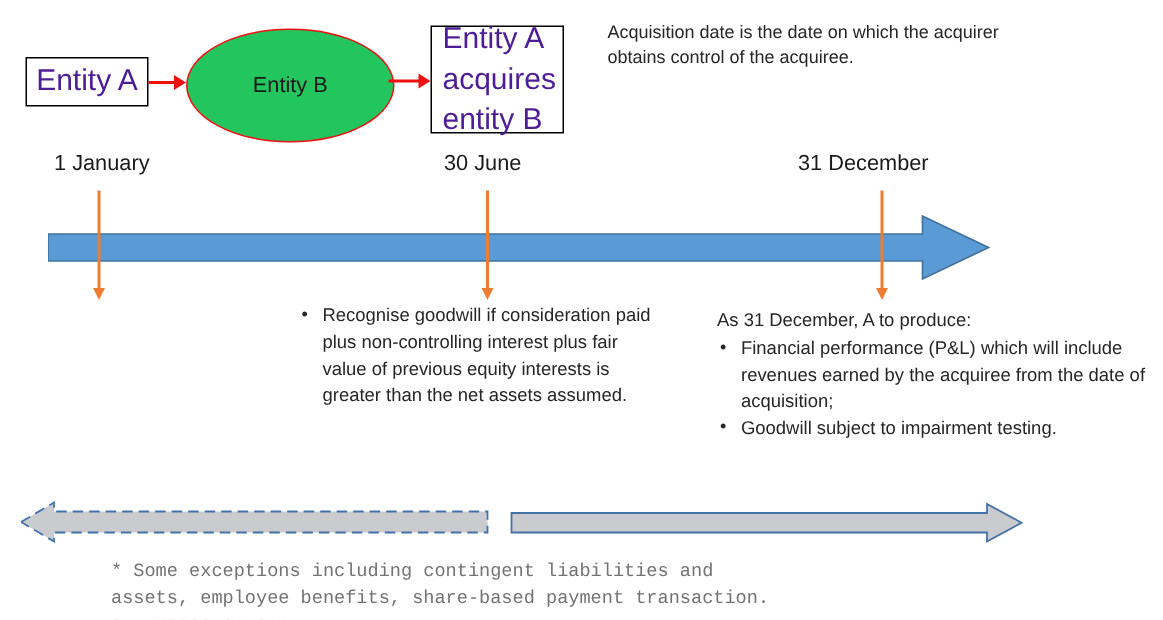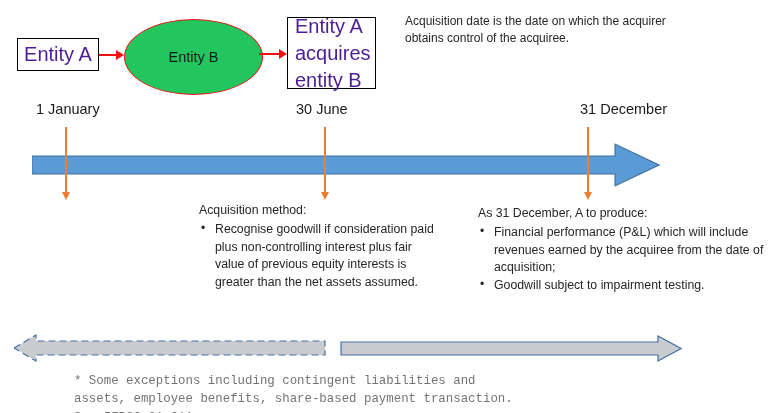--- a/index.html
+++ b/index.html
@@ -108,21 +108,21 @@
 
   
   .date-label {
     font-size: 14.5px;
     color: #1a1a1a;
     white-space: nowrap;
     text-align: center;
   }
   #date-1jan  { left: 36px;  top: 101px; }
   #date-30jun { left: 296px; top: 101px; }
-  #date-31dec { left: 532px; top: 101px; margin-left: 48px; }
+  #date-31dec { left: 532px; top: 101px; }
 
   
   .orange-arrow .shaft {
     position: absolute;
     left: 3.2px; top: 0;
     width: 2.2px;
     background: #ed7d31;
   }
   .orange-arrow .head {
     position: absolute;
@@ -204,21 +204,20 @@
   <div class="abs orange-arrow" id="orange-30jun">
     <span class="shaft"></span>
     <span class="head"></span>
   </div>
   <div class="abs orange-arrow" id="orange-31dec">
     <span class="shaft"></span>
     <span class="head"></span>
   </div>
 
   <div class="abs bullet-block" id="acq-method-note">
-    <div class="heading">Acquisition method:</div>
     <ul>
       <li>Recognise goodwill if consideration paid plus non-controlling interest plus fair value of previous equity interests is greater than the net assets assumed.</li>
     </ul>
   </div>
 
   <div class="abs bullet-block" id="reporting-note">
     <div class="heading">As 31 December, A to produce:</div>
     <ul>
       <li>Financial performance (P&amp;L) which will include revenues earned by the acquiree from the date of acquisition;</li>
       <li>Goodwill subject to impairment testing.</li>

